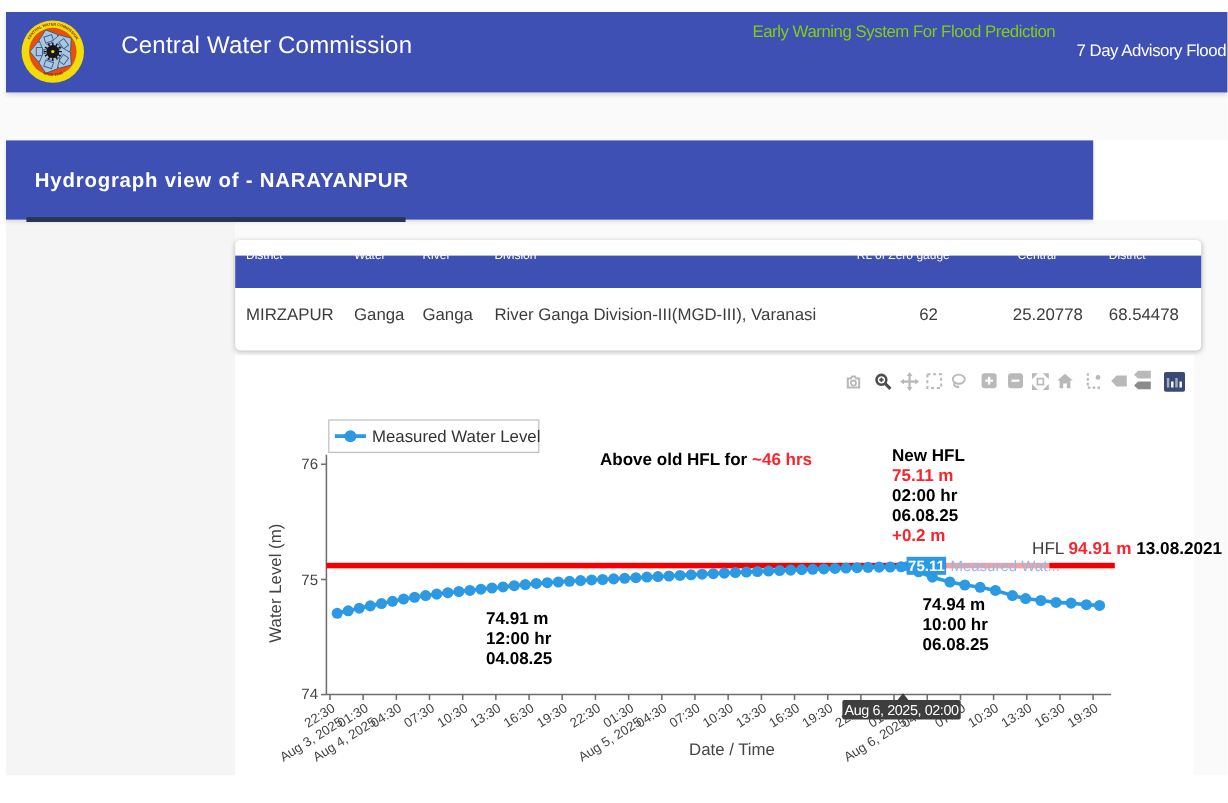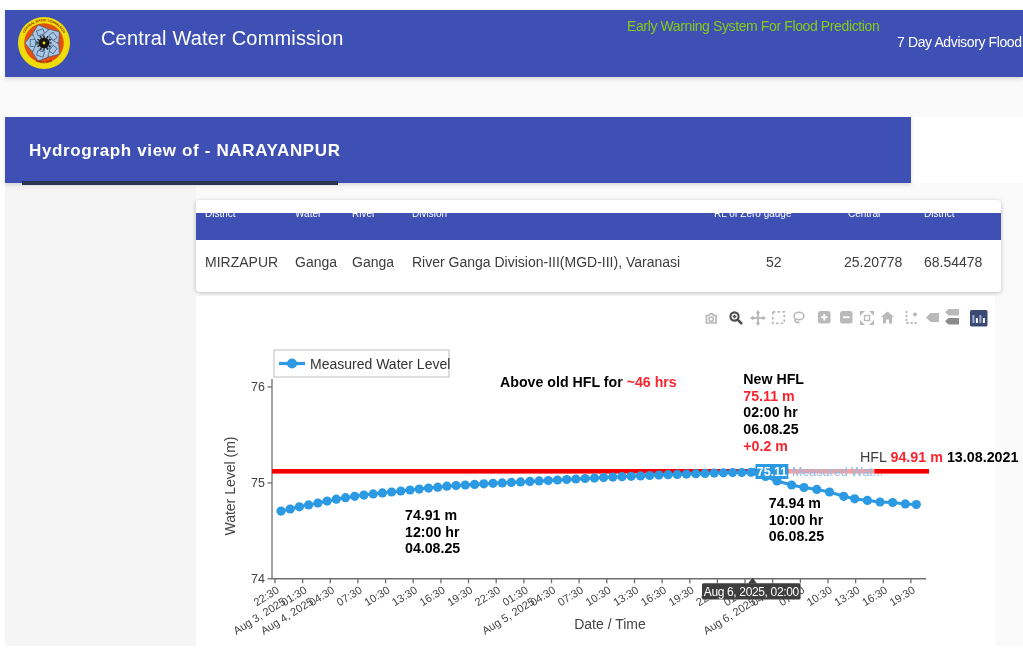--- a/index.html
+++ b/index.html
@@ -82,21 +82,21 @@
     <span class="abs" style="left:216px">Division</span>
     <span class="abs" style="left:518px">RL of Zero gauge</span>
     <span class="abs" style="left:652px">Central</span>
     <span class="abs" style="left:728px">District</span>
   </div>
   <div style="position:absolute;top:54.5px;width:805px;color:#3c3c3c;font-size:14px;line-height:15px">
     <span class="abs" style="left:9px">MIRZAPUR</span>
     <span class="abs" style="left:99px">Ganga</span>
     <span class="abs" style="left:156px">Ganga</span>
     <span class="abs" style="left:216px">River Ganga Division-III(MGD-III), Varanasi</span>
-    <span class="abs" style="left:570px">52</span>
+    <span class="abs" style="left:570px">62</span>
     <span class="abs" style="left:648px">25.20778</span>
     <span class="abs" style="left:728px">68.54478</span>
   </div>
 </div>
 
 <svg width="830" height="350" viewBox="0 0 830 350" style="position:absolute;left:196px;top:296px;overflow:visible" font-family="Liberation Sans, sans-serif">
     <rect x="0" y="0" width="799" height="350" fill="#ffffff"></rect>
     <g transform="translate(508,16)">
       <path d="M2.5 3.5 L5 3.5 L6 1.8 L8.5 1.8 L9.5 3.5 L12 3.5 L12 11 L2.5 11 Z" fill="none" stroke="#b9b9b9" stroke-width="1.7"></path>
       <circle cx="7.2" cy="7.2" r="2.1" fill="none" stroke="#b9b9b9" stroke-width="1.5"></circle>

